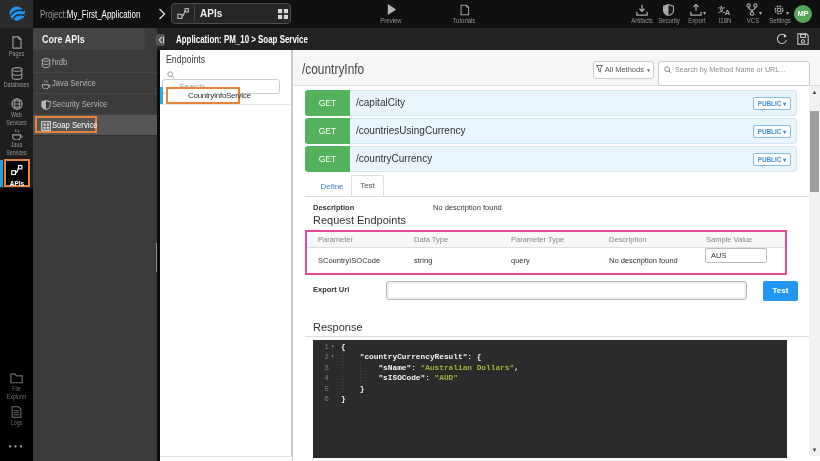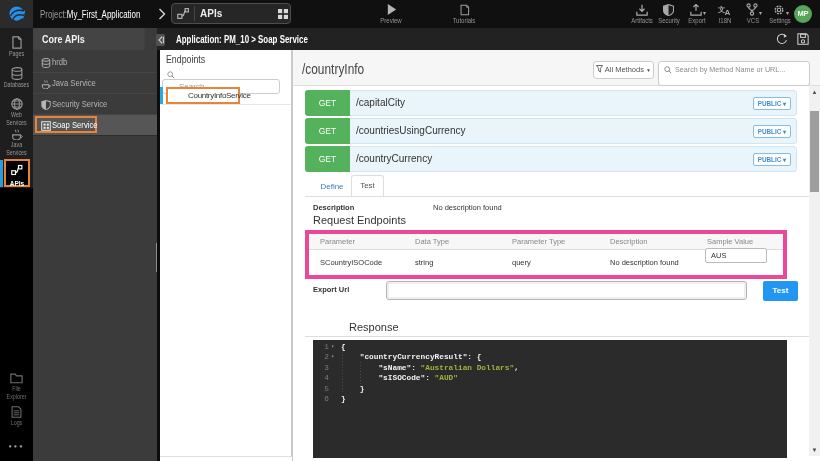--- a/index.html
+++ b/index.html
@@ -54,31 +54,31 @@
 .mrow { position:absolute; left:305px; width:492px; height:26px; background:#e9f4fb; border:1px solid #cfe6f4; border-radius:3px; }
 .mrow .get { position:absolute; left:-1px; top:-1px; width:45px; height:26px; background:#55b25c; border-radius:3px 0 0 3px; color:#fff; font-size:8.5px; font-weight:normal; text-align:center; line-height:26px; }
 .mrow .path { position:absolute; left:50px; top:0; font-size:10px; color:#333; line-height:24px; }
 .mrow .pub { position:absolute; right:5px; top:6px; width:38px; height:13px; background:#fff; border:1px solid #85bce8; border-radius:2px; font-size:6.3px; color:#3f8fd1; font-weight:bold; text-align:center; line-height:11px; }
 
 #tabDefine { left:313px; top:176px; width:38px; height:21px; font-size:8px; color:#3d7fc4; text-align:center; line-height:21px; }
 #tabTest { left:351px; top:175px; width:33px; height:22px; background:#fff; border:1px solid #ddd; border-bottom:none; border-radius:3px 3px 0 0; font-size:8px; color:#555; text-align:center; line-height:20px; }
 #tabLine { left:305px; top:196px; width:505px; height:1px; background:#ddd; }
 .small { font-size:7.5px; color:#333; }
 
-#ptable { left:305px; top:230px; width:482px; border:4px solid #ec4899; border-collapse:collapse; font-size:7.5px; }
+#ptable { left:305px; top:230px; width:482px; border:2px solid #ec4899; border-collapse:collapse; font-size:7.5px; }
 #ptable th { background:#f7f7f7; color:#888; font-weight:normal; text-align:left; padding:3px 0 3px 11px; border-bottom:1px solid #ddd; }
 #ptable td { color:#333; text-align:left; padding:8px 0 8px 11px; }
 #ausInput { left:705px; top:248px; width:62px; height:15px; border:1px solid #bbb; border-radius:2px; font-size:7.5px; color:#333; line-height:13px; padding-left:5px; background:#fff; }
 
 #ruLabel { left:313px; top:285px; font-size:7.5px; font-weight:bold; color:#333; }
 #ruInput { left:386px; top:281px; width:361px; height:19px; border:1px solid #b5b5b5; border-radius:3px; background:#efefef; padding:2px; }
 #ruInput .in { width:100%; height:100%; background:#fff; }
 #testBtn { left:763px; top:281px; width:35px; height:20px; background:#2196f3; border-radius:2px; color:#fff; font-size:8px; font-weight:bold; text-align:center; line-height:20px; }
 
-#respLabel { left:313px; top:321px; font-size:11px; color:#333;margin-left:36px; }
+#respLabel { left:313px; top:321px; font-size:11px; color:#333; }
 #respLine { left:305px; top:336px; width:505px; height:1px; background:#ddd; }
 #editor { left:313px; top:340px; width:474px; height:118px; background:#2b2b2b; font-family:"Liberation Mono",monospace; font-size:7.8px; font-weight:bold; }
 .cl { position:absolute; left:0; width:474px; height:10.45px; line-height:10.45px; white-space:pre; }
 .cl .ln { position:absolute; left:0; width:16px; text-align:right; color:#7b7b7b; font-weight:normal; }
 .cl .fold { position:absolute; left:18px; color:#999; font-size:5.5px; }
 .cl .code { position:absolute; left:28px; color:#f2f2f2; }
 .cl .grn { color:#9cb33c; }
 
 #sbTrack { left:809px; top:86px; width:11px; height:370px; background:#f1f1f1; }
 #sbUp { left:809px; top:86px; width:11px; height:12px; background:#f1f1f1; color:#4a4a4a; font-size:6px; text-align:center; line-height:13px; }

